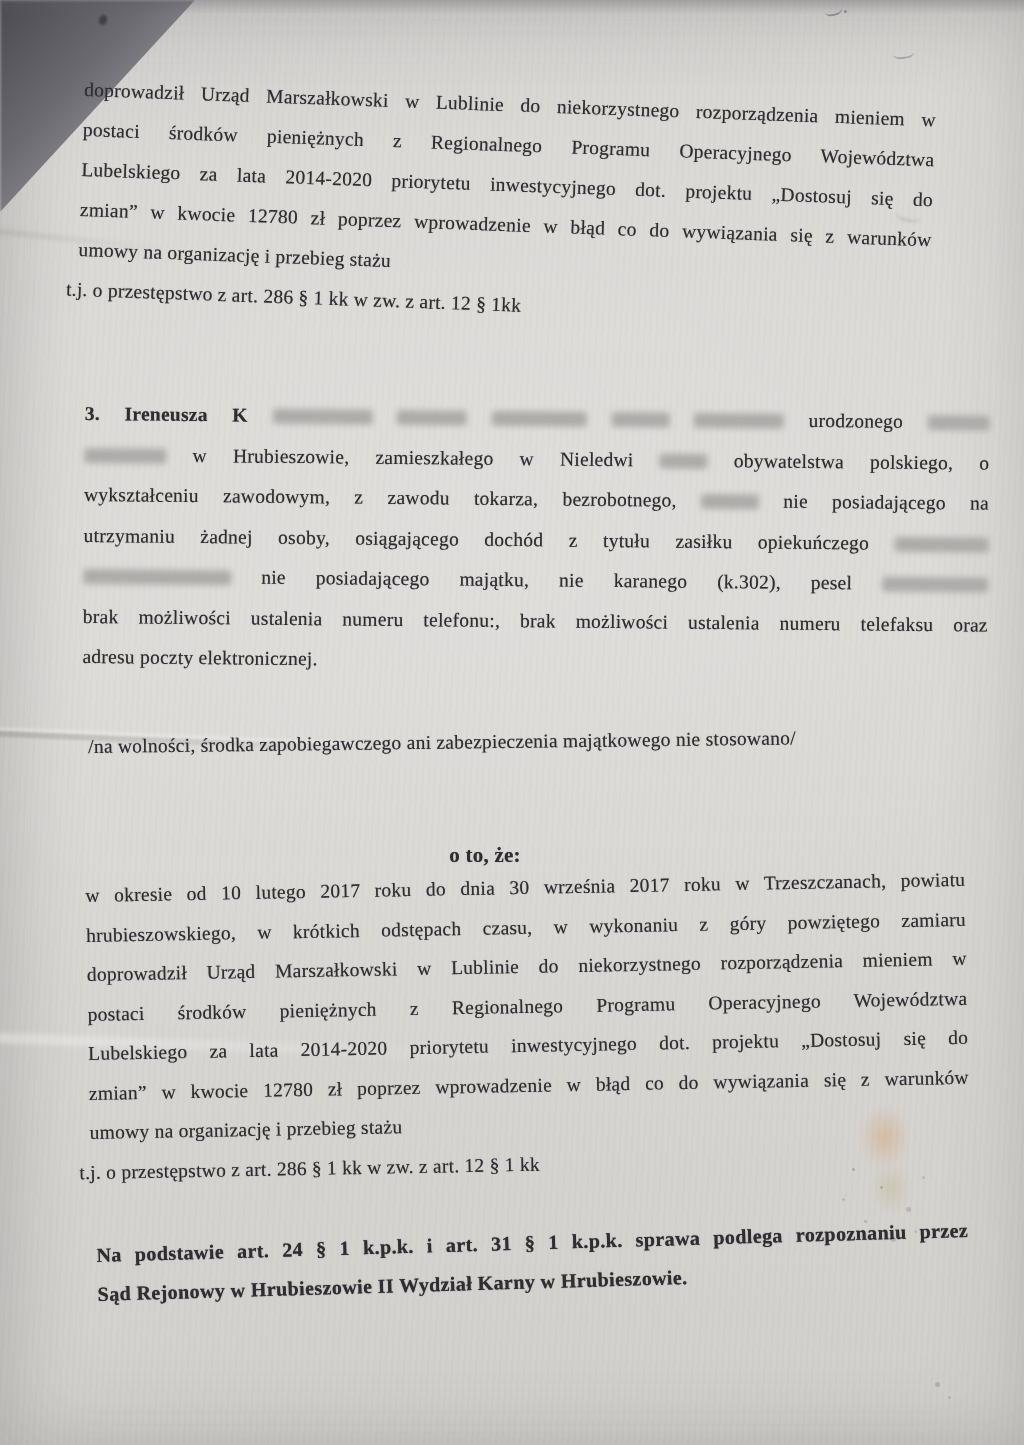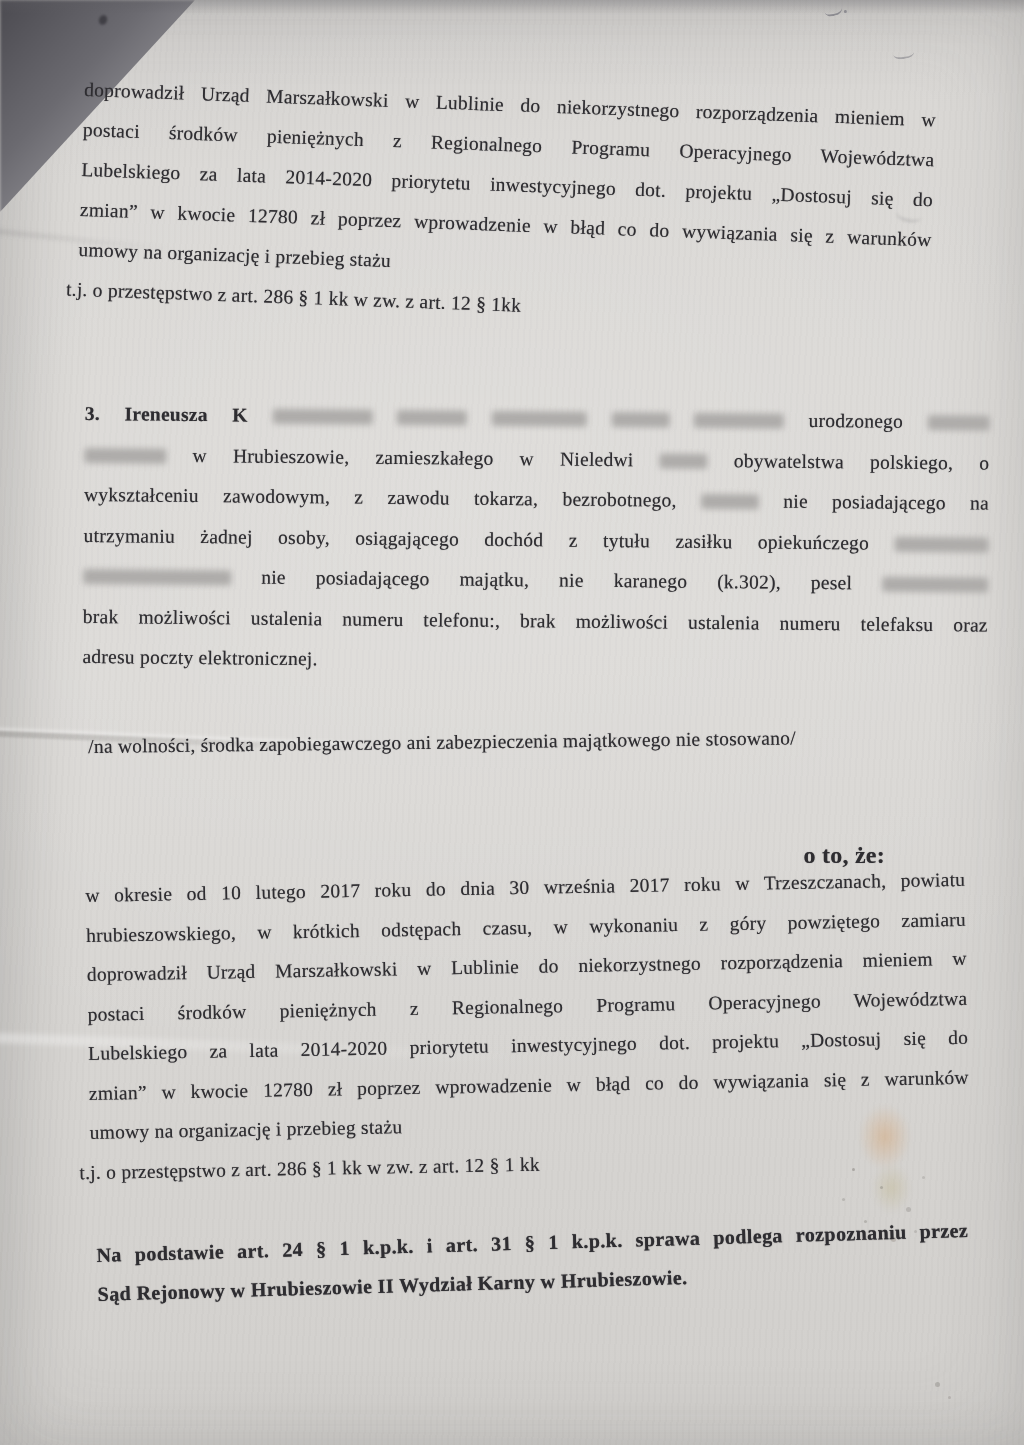--- a/index.html
+++ b/index.html
@@ -19,21 +19,21 @@
   .c{text-align:center;}
   .bold{font-weight:700;}
   .out{margin-left:-11px;}
   .bseg{font-weight:700;}
   .redact{display:inline-block;height:15px;border-radius:3px;background:#aeacaa;
           filter:blur(3.2px);transform:translateY(2px);}
   #sec-charge-prior{left:85px;top:70px;width:852px;transform:rotate(2.05deg);transform-origin:0 0;--lh:40px;}
   #sec-defendant-3{left:85px;top:394px;width:905px;transform:rotate(.55deg);transform-origin:0 0;--lh:40.5px;}
   #sec-preventive{left:88px;top:727px;width:858px;transform:rotate(-.7deg);transform-origin:0 0;--lh:40px;}
   #sec-heading{left:85px;top:838px;width:800px;--lh:34px;}
-  #sec-heading .line{font-size:24px;text-align:right;}
+  #sec-heading .line{font-size:21px;}
   #sec-charge-3{left:85px;top:876px;width:880px;transform:rotate(-1.05deg);transform-origin:0 0;--lh:39.5px;}
   #sec-jurisdiction{left:96px;top:1236px;width:872px;transform:rotate(-1.65deg);transform-origin:0 0;--lh:39px;}
   #sec-jurisdiction .line{font-size:20px;letter-spacing:.4px;text-shadow:0 0 1px rgba(35,34,38,.8);}
   
   .corner-shadow{position:absolute;left:0;top:0;width:195px;height:212px;
     background:linear-gradient(to bottom right,#4b4a50 0%,#6b6a70 38%,#929196 68%,#bcbbc0 100%);
     clip-path:polygon(0 0,100% 0,0 100%);filter:blur(1.5px);}
   .top-shade{position:absolute;left:0;top:0;width:100%;height:14px;
     background:linear-gradient(to bottom, rgba(95,94,99,.32), rgba(95,94,99,0));}
   .staple-hole{position:absolute;left:99px;top:15px;width:8px;height:10px;border-radius:50%;

